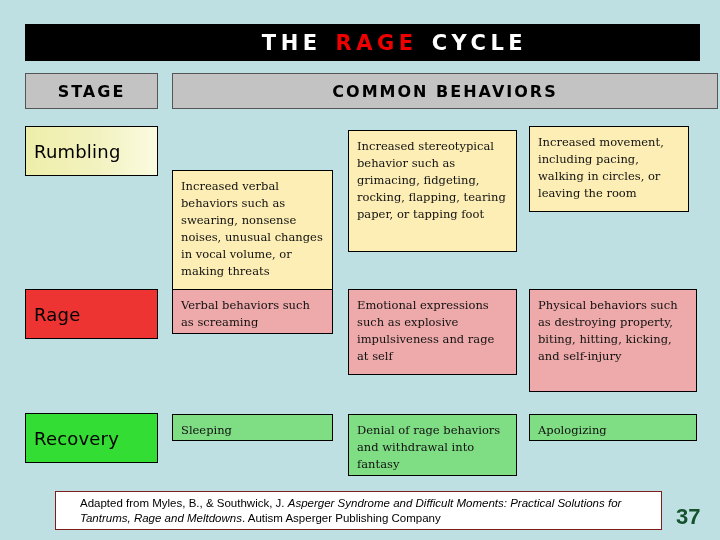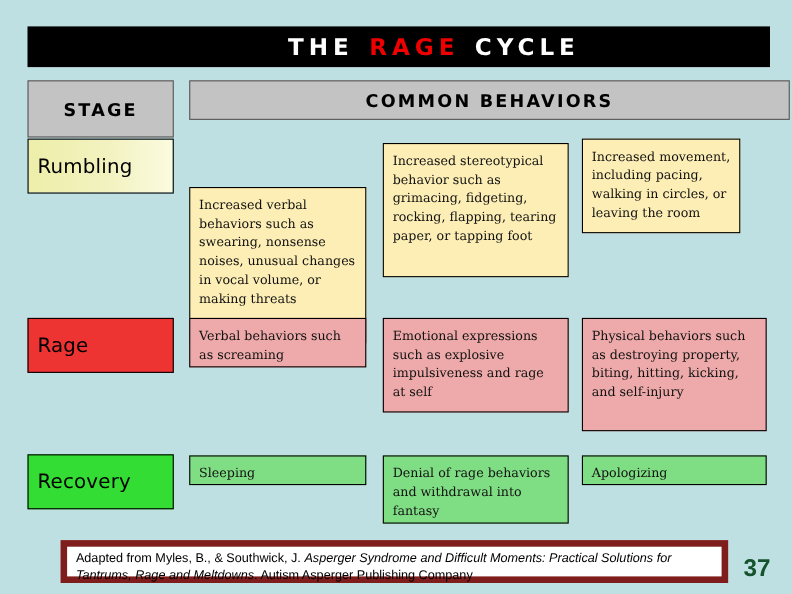--- a/index.html
+++ b/index.html
@@ -60,21 +60,21 @@
   }
   .hdr-label {
     font-family: "DejaVu Sans", sans-serif;
     font-size: 16px;
     font-weight: bold;
     letter-spacing: 2px;
     color: #000000;
   }
   #hdr-stage {
     left: 25px; top: 73px;
-    width: 133px; height: 52px;
+    width: 133px; height: 36px;
   }
   #hdr-behaviors {
     left: 172px; top: 73px;
     width: 546px; height: 36px;
   }
 
   
   .stage-chip {
     position: absolute;
     left: 25px;
@@ -116,43 +116,43 @@
     line-height: 17px;
     color: #111111;
   }
   .cell.yellow { background: #fdeeb5; }
   .cell.pink   { background: #eeaaaa; }
   .cell.green  { background: #7fdd84; }
 
   
   #cell-r1c1 { left: 172px; top: 126px; width: 161px; height: 142px; margin-top: 44px; }
   #cell-r1c2 { left: 348px; top: 130px; width: 169px; height: 122px; }
-  #cell-r1c3 { left: 529px; top: 126px; width: 144px; height: 86px; }
+  #cell-r1c3 { left: 529px; top: 126px; width: 160px; height: 86px; }
 
   
   #cell-r2c1 { left: 172px; top: 289px; width: 161px; height: 45px; }
   #cell-r2c2 { left: 348px; top: 289px; width: 169px; height: 86px; }
   #cell-r2c3 { left: 529px; top: 289px; width: 168px; height: 103px; }
 
   
   #cell-r3c1 { left: 172px; top: 414px; width: 161px; height: 27px; }
   #cell-r3c2 { left: 348px; top: 414px; width: 169px; height: 62px; }
   #cell-r3c3 { left: 529px; top: 414px; width: 168px; height: 27px; }
 
   
   #citation {
     position: absolute;
     left: 55px;
     top: 491px;
     width: 607px;
     height: 39px;
     background: #ffffff;
-    border: 6px solid #7f1d1d;
-    box-sizing: border-box;
-    padding: 4px 8px;
+    border: 1px solid #7f1d1d;
+    box-sizing: border-box;
+    padding: 4px 24px;
     font-family: "Liberation Sans", sans-serif;
     font-size: 11.5px;
     line-height: 15px;
     color: #000000;
   }
   #citation .it { font-style: italic; }
 
   
   #page-number {
     position: absolute;

